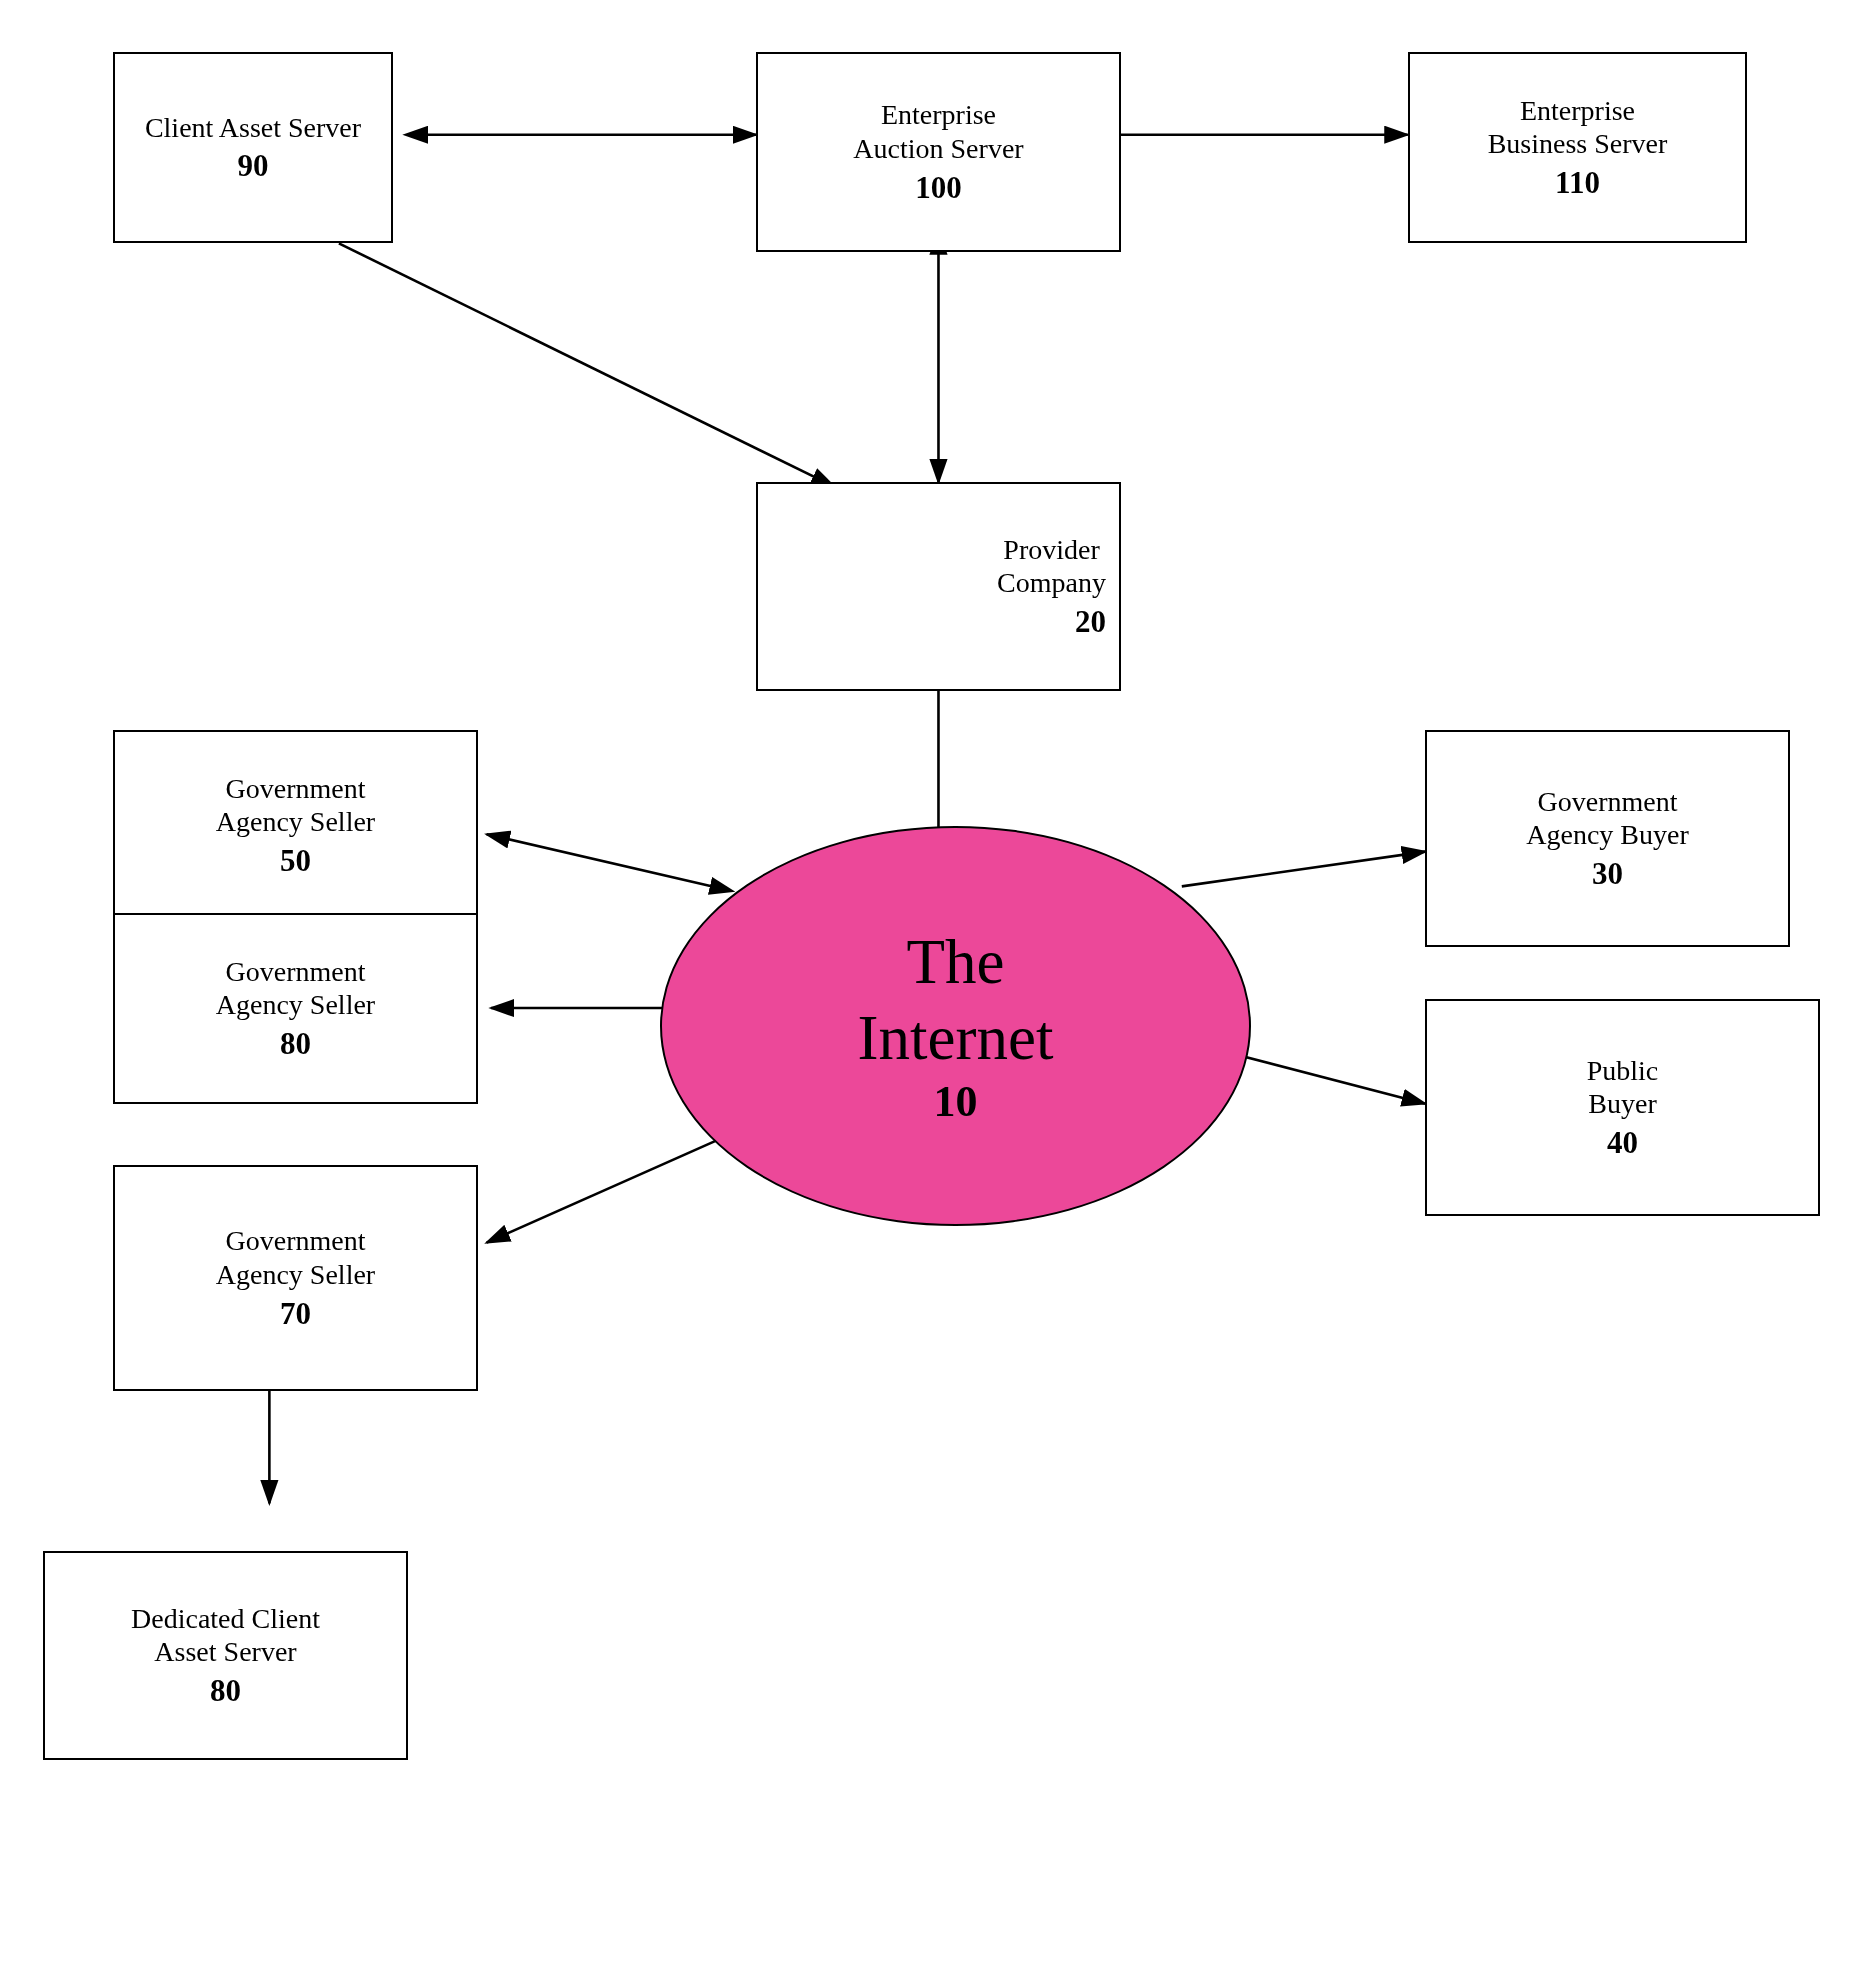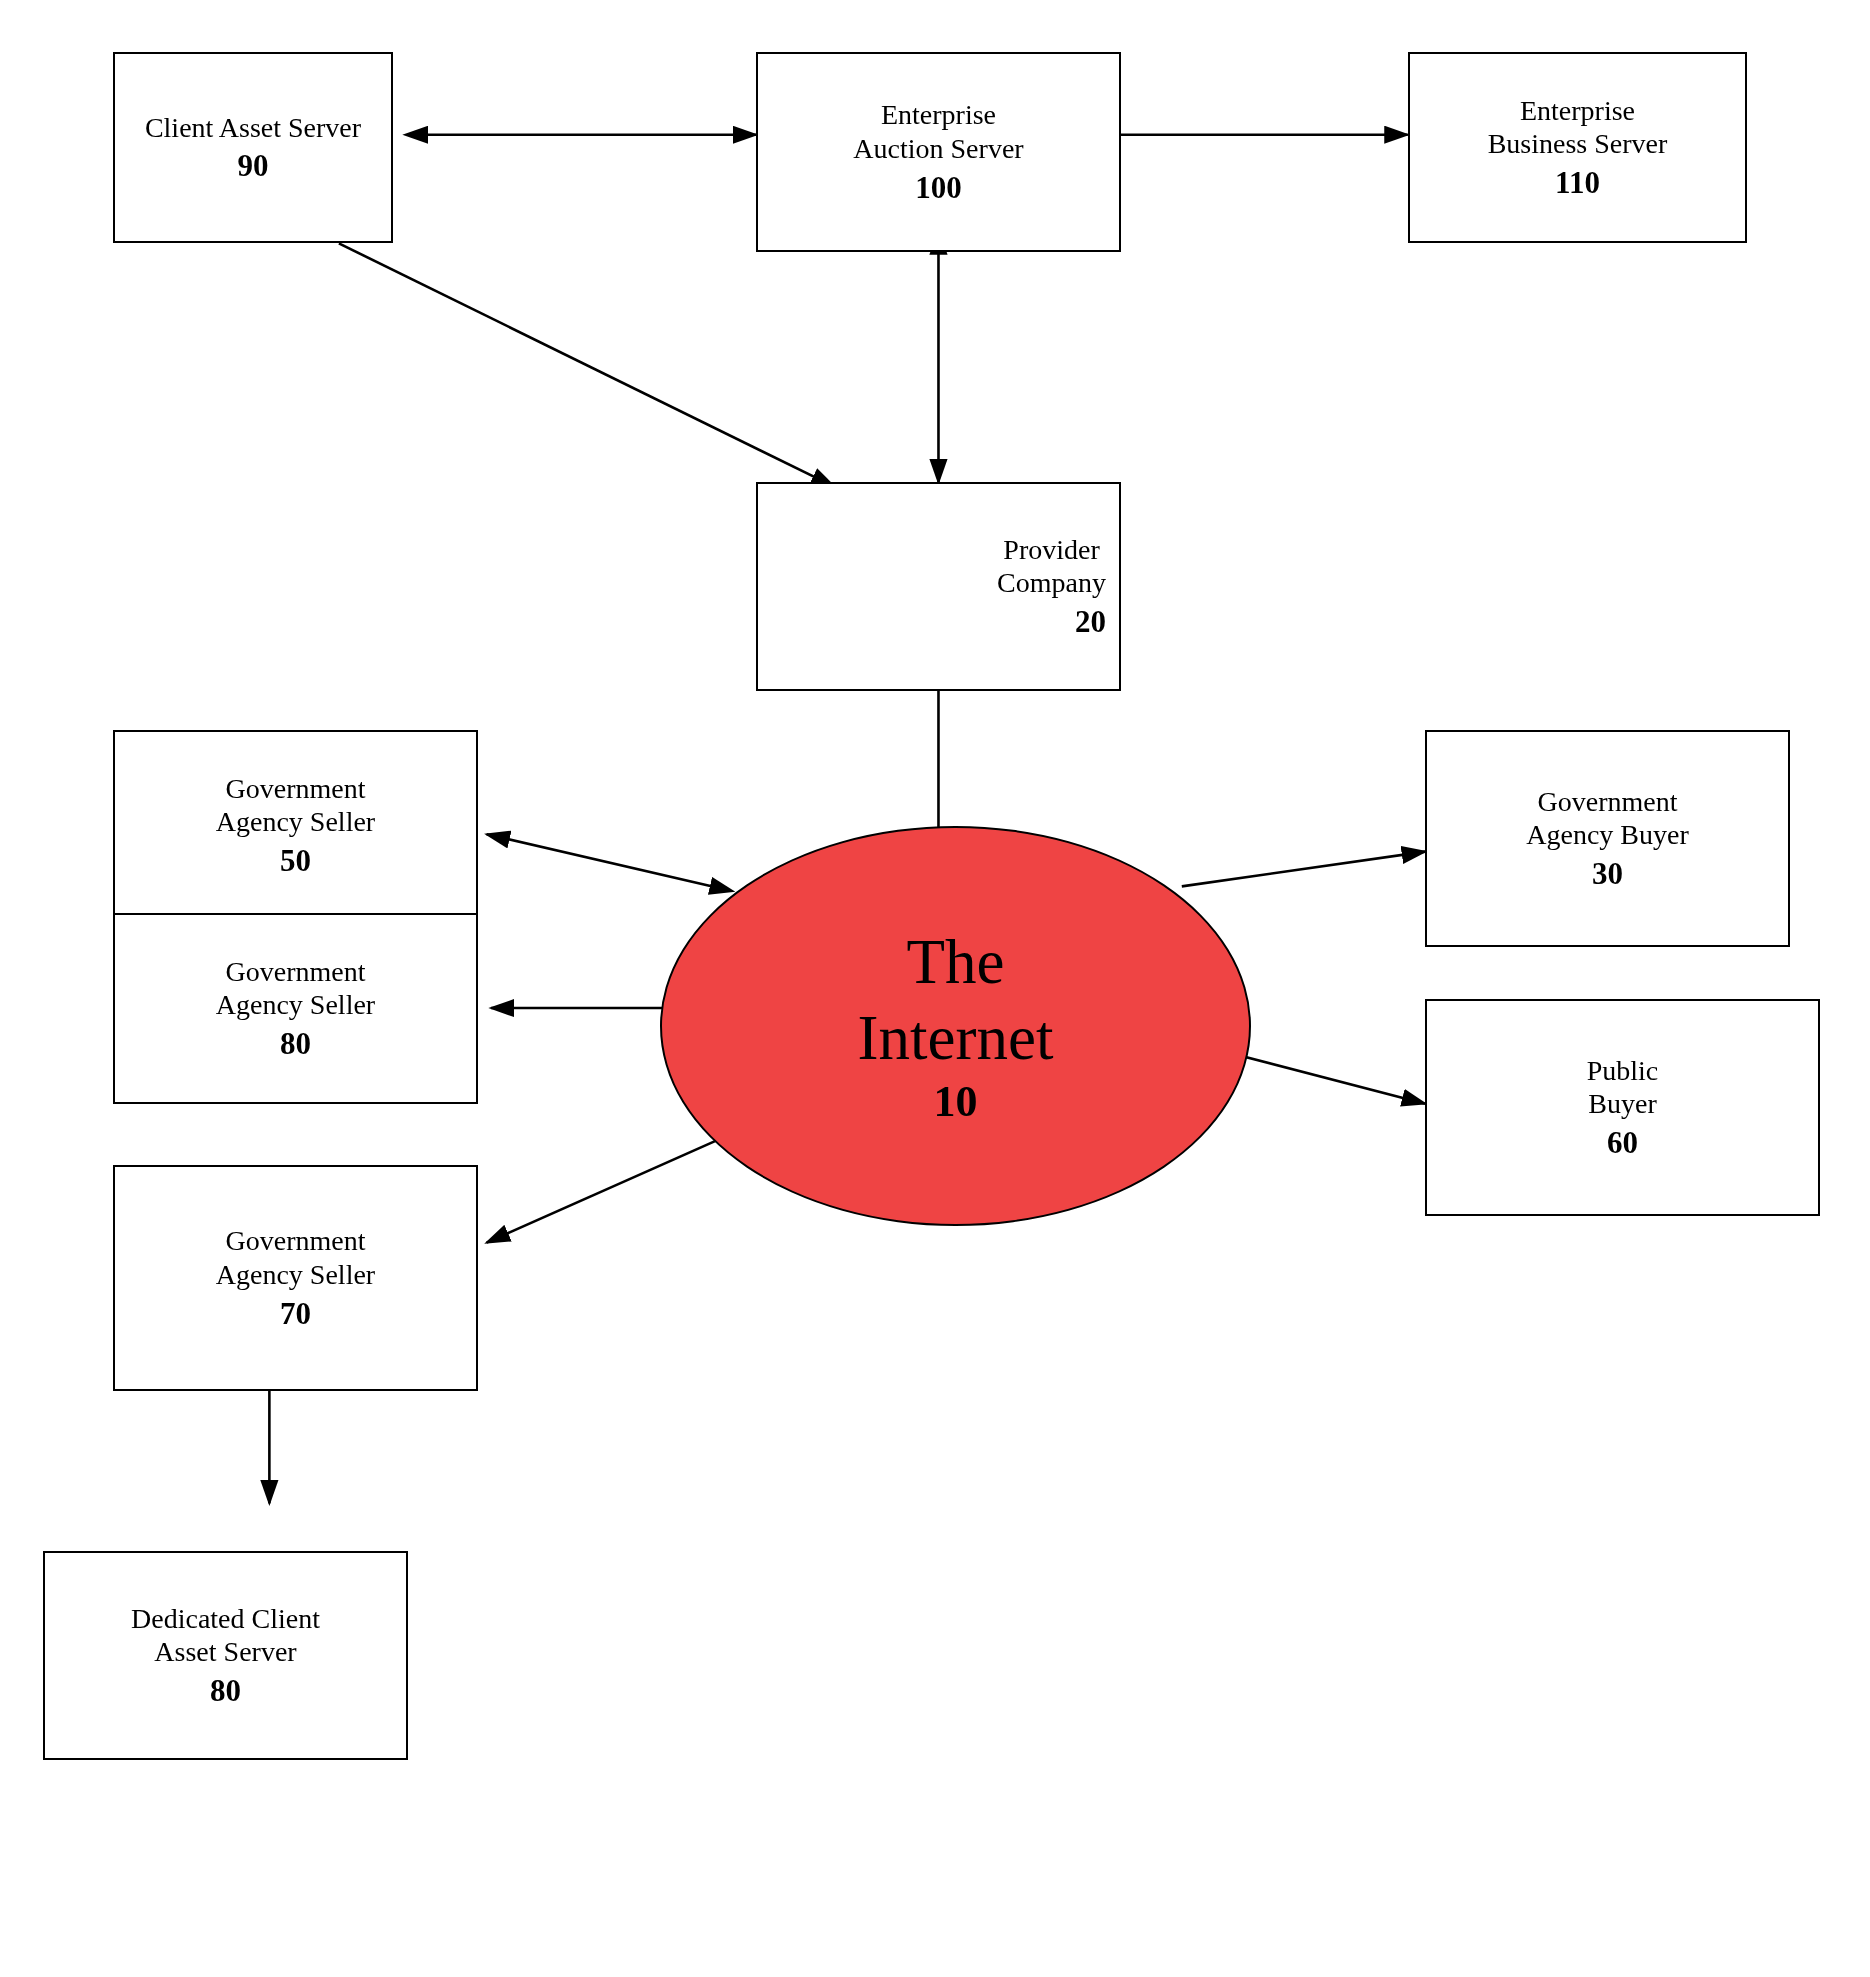--- a/index.html
+++ b/index.html
@@ -37,21 +37,21 @@
 
     .node-box .number {
       font-size: 31px;
       font-weight: bold;
       margin-top: 4.3px;
     }
 
     .node-ellipse {
       position: absolute;
       border: 2.6px solid #000;
-      background: #ef4444;
+      background: #ec4899;
       border-radius: 50%;
       display: flex;
       flex-direction: column;
       align-items: center;
       justify-content: center;
       text-align: center;
     }
 
     .node-ellipse .label {
       font-size: 63px;
@@ -166,17 +166,17 @@
     <span class="number">80</span>
   </div>
 
   <div class="node-box" style="left: 1425px; top: 730px; width: 365px; height: 217px;">
     <span class="label">Government<br>Agency Buyer</span>
     <span class="number">30</span>
   </div>
 
   <div class="node-box" style="left: 1425px; top: 999px; width: 395px; height: 217px;">
     <span class="label">Public<br>Buyer</span>
-    <span class="number">60</span>
+    <span class="number">40</span>
   </div>
 
 </div>
 
 
 </body></html>

